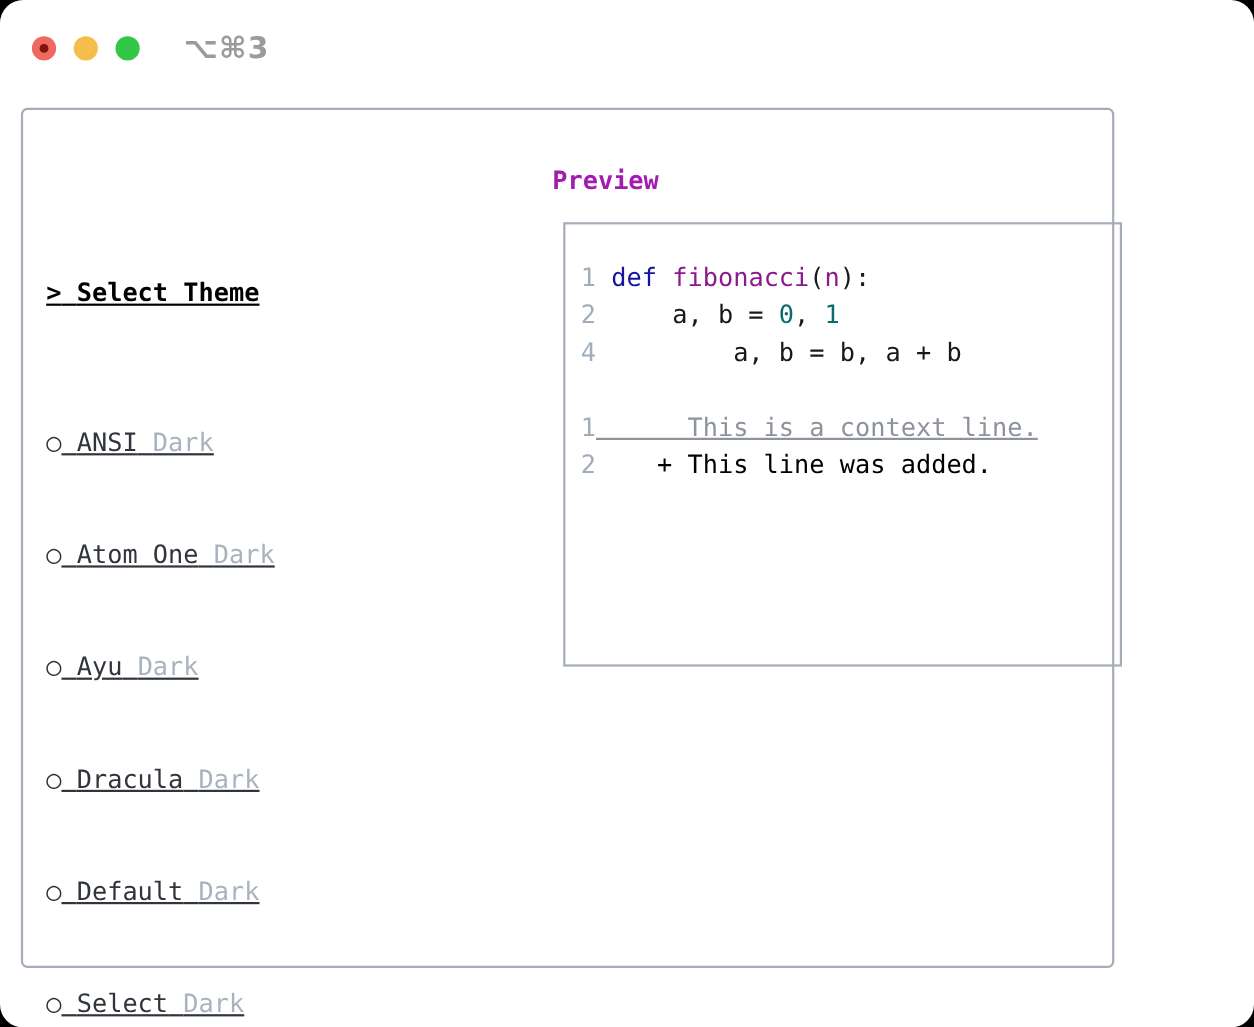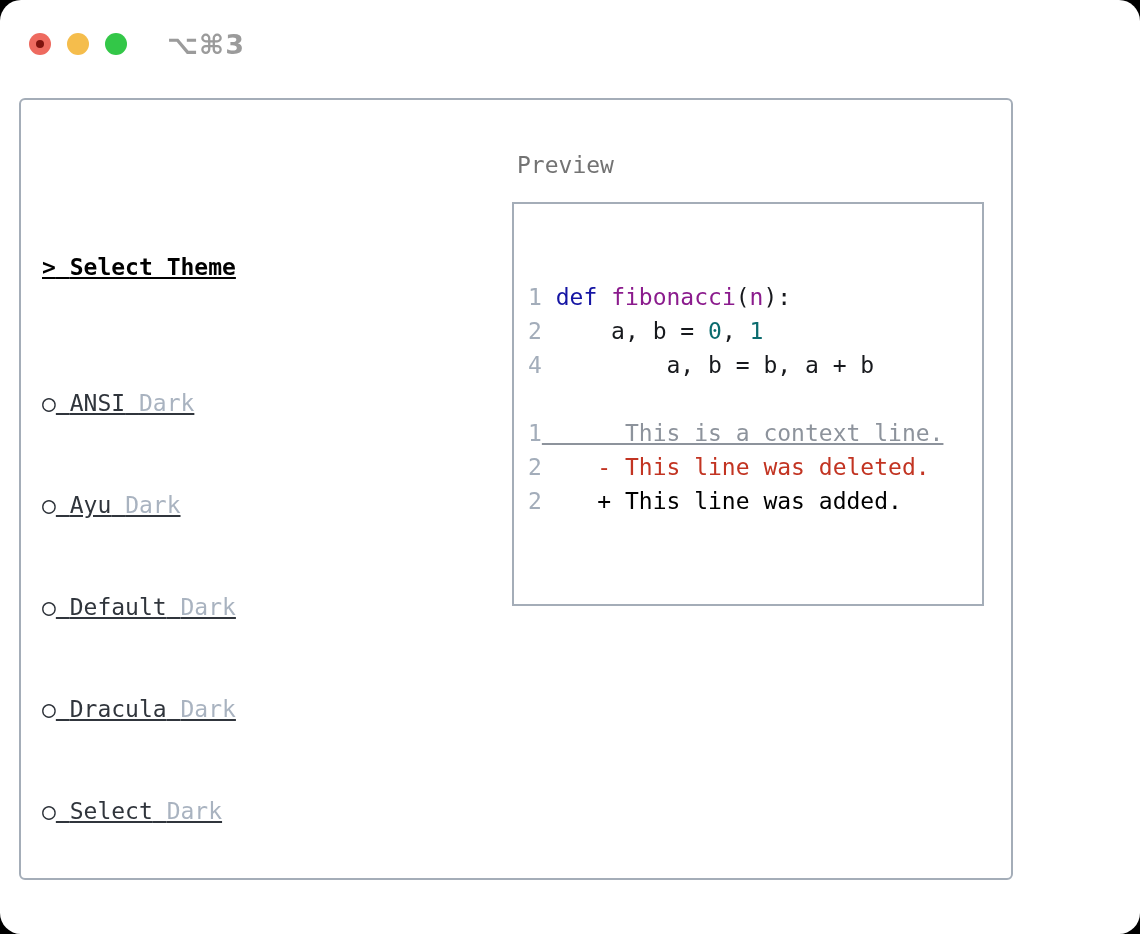--- a/index.html
+++ b/index.html
@@ -31,27 +31,27 @@
   .left-col{
     position:absolute;left:21px;top:48px;
     font-size:23px;line-height:34px;color:#30353c;white-space:pre;
   }
   .row{white-space:pre;text-decoration:underline;}
   .hdr{font-weight:700;color:#000;}
   .marker{display:inline-block;}
   .tag{color:#a9b3c0;text-align:right;}
   
   .preview-label{
-    position:absolute;left:496px;top:48px;font-size:23px;line-height:34px;
-    font-weight:400;color:#737373;
+    position:absolute;left:481px;top:48px;font-size:23px;line-height:34px;
+    font-weight:700;color:#a21caf;
   }
   .preview-box{
-    position:absolute;left:491px;top:102px;width:472px;height:404px;
+    position:absolute;left:491px;top:102px;width:508px;height:404px;
     border:2px solid #a4adb8;box-sizing:border-box;
-    padding:76px 0 0 14px;overflow:hidden;
+    padding:32px 0 0 14px;overflow:hidden;
   }
   .cl{font-size:23px;line-height:34px;white-space:pre;color:#17191d;}
   .cl .ln{color:#a3adba;}
   .cl .kw{color:#1414a3;}
   .cl .fn{color:#8b1b8d;}
   .cl .num{color:#0b6b6e;}
   .cl .pl{color:#17191d;}
   .cl .ctx{color:#8d939c;text-decoration:underline;}
   .cl .del{color:#c23422;}
   .cl .add{color:#000000;}
@@ -70,23 +70,24 @@
     <div class="win-title">⌥⌘3</div>
   </div>
 
   <div class="main-box">
 
     <div class="left-col">
 
       <div class="row hdr"><span>&gt;</span><span> </span><span>Select Theme</span></div>
 
       <div class="row"><span class="marker">○</span><span> </span><span class="item-label">ANSI</span><span> </span><span class="tag">Dark</span></div>
+      <div class="row"><span class="marker">○</span><span> </span><span class="item-label">Atom One</span><span> </span><span class="tag">Dark</span></div>
       <div class="row"><span class="marker">○</span><span> </span><span class="item-label">Ayu</span><span> </span><span class="tag">Dark</span></div>
+      <div class="row"><span class="marker">○</span><span> </span><span class="item-label">Dracula</span><span> </span><span class="tag">Dark</span></div>
       <div class="row"><span class="marker">○</span><span> </span><span class="item-label">Default</span><span> </span><span class="tag">Dark</span></div>
-      <div class="row"><span class="marker">○</span><span> </span><span class="item-label">Dracula</span><span> </span><span class="tag">Dark</span></div>
       <div class="row"><span class="marker">○</span><span> </span><span class="item-label">Select</span><span> </span><span class="tag">Dark</span></div>
       
       
       
       
       
       
 
       
 
@@ -101,19 +102,18 @@
 
     <div class="preview-label">Preview</div>
 
     <div class="preview-box">
       <div>
           <div class="cl"><span class="ln">1</span><span class="pl"> </span><span class="kw">def</span><span class="pl"> </span><span class="fn">fibonacci</span><span class="pl">(</span><span class="fn">n</span><span class="pl">):</span></div>
           <div class="cl"><span class="ln">2</span><span class="pl">     a, b = </span><span class="num">0</span><span class="pl">, </span><span class="num">1</span></div>
           <div class="cl"><span class="ln">4</span><span class="pl">         a, b = b, a + b</span></div>
           <div class="cl">&nbsp;</div>
           <div class="cl"><span class="ln">1</span><span class="ctx">      This is a context line.</span></div>
-          <div class="cl"><span class="ln">2</span><span class="del">    - This line was deleted.</span></div>
           <div class="cl"><span class="ln">2</span><span class="add">    + This line was added.</span></div>
         </div>
     </div>
 
   </div>
 </div>
 
 </body></html>

